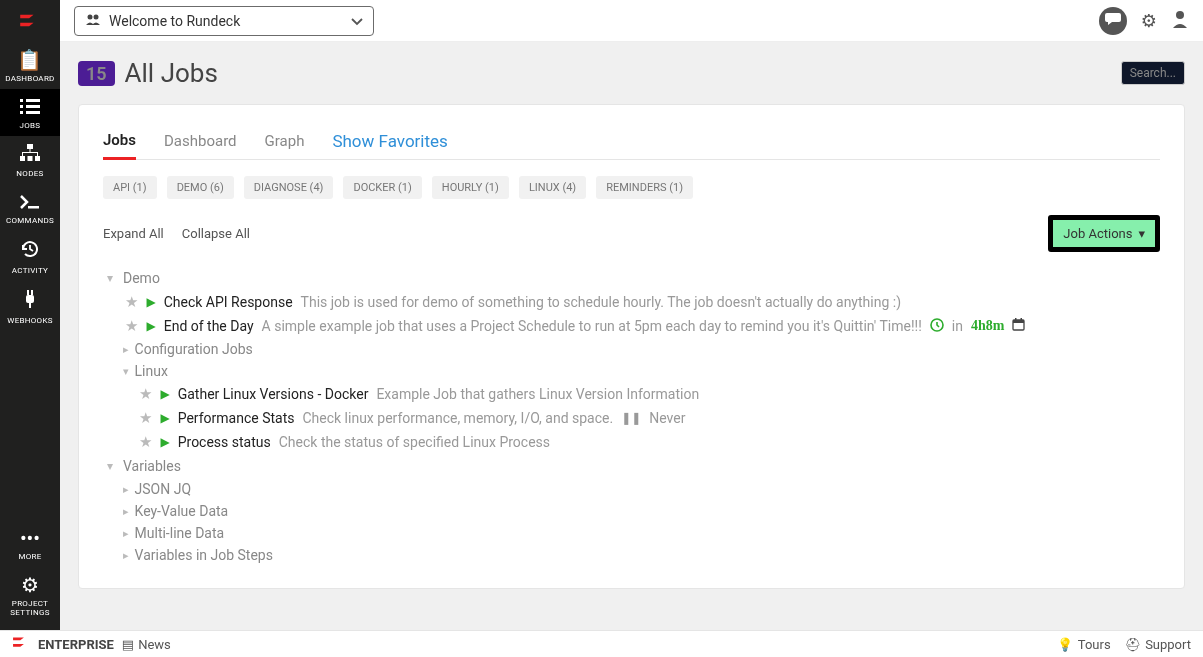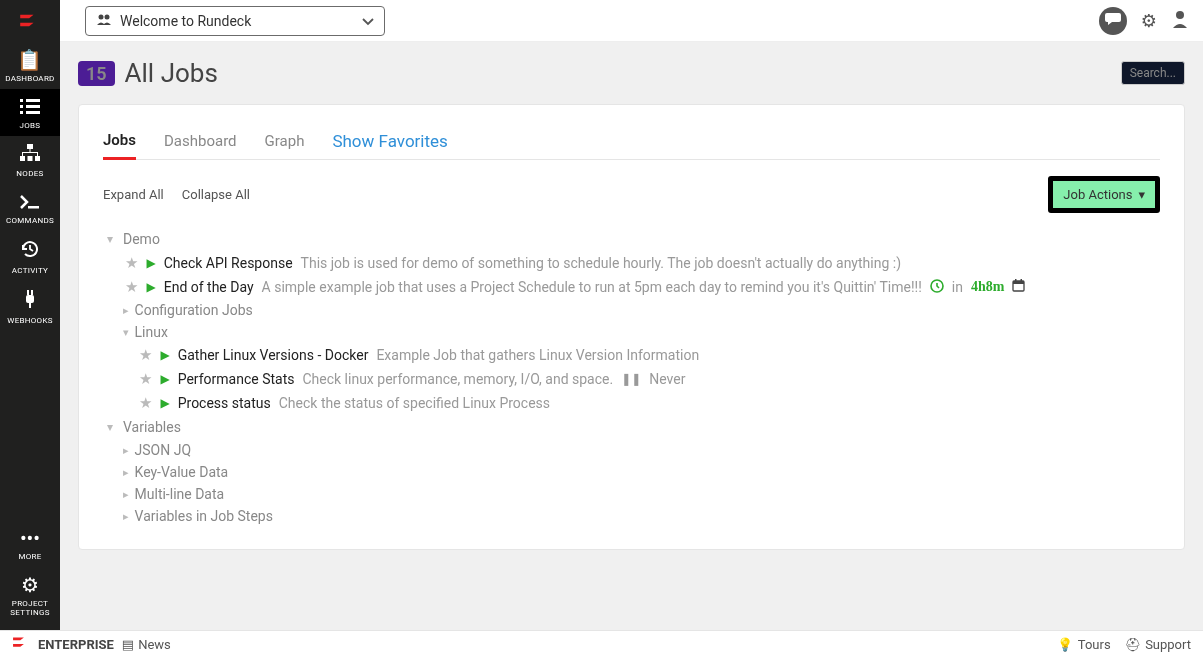--- a/index.html
+++ b/index.html
@@ -7,21 +7,21 @@
   
   .sidebar { position: absolute; left: 0; top: 0; width: 60px; height: 630px; background: #20201f; color: #fff; display: flex; flex-direction: column; }
   .sidebar-logo { height: 42px; display: flex; align-items: center; justify-content: center; }
   .sidebar-item { display: flex; flex-direction: column; align-items: center; padding: 8px 0 6px 0; cursor: pointer; gap: 4px; }
   .sidebar-item .ico { font-size: 20px; line-height: 1; }
   .sidebar-item .lbl { font-size: 8px; letter-spacing: 0.3px; }
   .sidebar-item.active { background: #000; }
   .sidebar-spacer { flex: 1; }
 
   .topbar { position: absolute; left: 60px; top: 0; right: 0; height: 42px; display: flex; align-items: center; padding: 0 14px; border-bottom: 1px solid #eee; background:#fff;}
-  .project-picker { display:flex; align-items:center; gap:8px; border:1px solid #6b6b6b; border-radius:4px; height:30px; padding:0 10px; width:300px; justify-content:space-between; cursor:pointer;margin-left:11px;}
+  .project-picker { display:flex; align-items:center; gap:8px; border:1px solid #6b6b6b; border-radius:4px; height:30px; padding:0 10px; width:300px; justify-content:space-between; cursor:pointer;}
   .project-picker .left { display:flex; align-items:center; gap:8px; color:#333; font-size:14px;}
   .topbar-right { margin-left:auto; display:flex; align-items:center; gap:14px; color:#555;}
   .chat-bubble { width:28px; height:28px; border-radius:50%; background:#555; color:#fff; display:flex; align-items:center; justify-content:center; font-size:16px;}
   .topbar-right .ico { font-size:18px; cursor:pointer; color:#555;}
   
   .page { position:absolute; left:60px; top:42px; right:0; bottom:27px; background:#f0f0f0; overflow:auto; }
   .page-header { display:flex; align-items:center; padding:16px 18px; gap:10px;}
   .count-badge { background:#4c1d95; color:#888; font-size:18px; font-weight:600; padding:2px 8px; border-radius:4px;}
   .page-title { font-size:26px; color:#444; font-weight:400;}
   .search-btn { margin-left:auto; border:1px solid #ccc; background:#0f172a; color:#888; font-size:12px; padding:4px 8px; border-radius:3px; cursor:pointer;}
@@ -197,20 +197,29 @@
   </div>
 
   <div class="card">
     <div class="tabs">
       <div class="tab active">Jobs</div>
       <div class="tab">Dashboard</div>
       <div class="tab">Graph</div>
       <div class="tab tab-favorites">Show Favorites</div>
     </div>
 
+    <div class="tag-row">
+      <span class="tag-chip">API (1)</span>
+      <span class="tag-chip">DEMO (6)</span>
+      <span class="tag-chip">DIAGNOSE (4)</span>
+      <span class="tag-chip">DOCKER (1)</span>
+      <span class="tag-chip">HOURLY (1)</span>
+      <span class="tag-chip">LINUX (4)</span>
+      <span class="tag-chip">REMINDERS (1)</span>
+    </div>
 
     <div class="controls-row">
       <span class="expand-link">Expand All</span>
       <span class="expand-link">Collapse All</span>
       <div class="job-actions-btn">
         <span>Job Actions</span>
         <span>▾</span>
       </div>
     </div>
 

